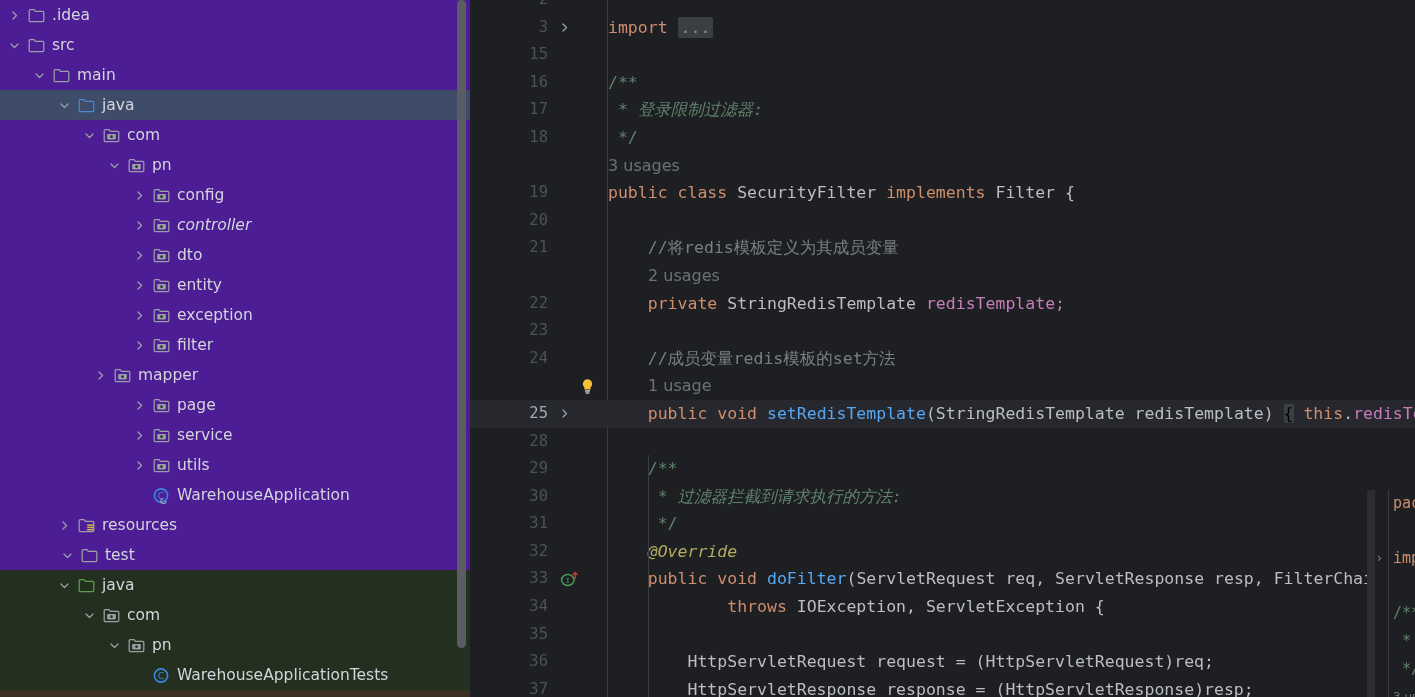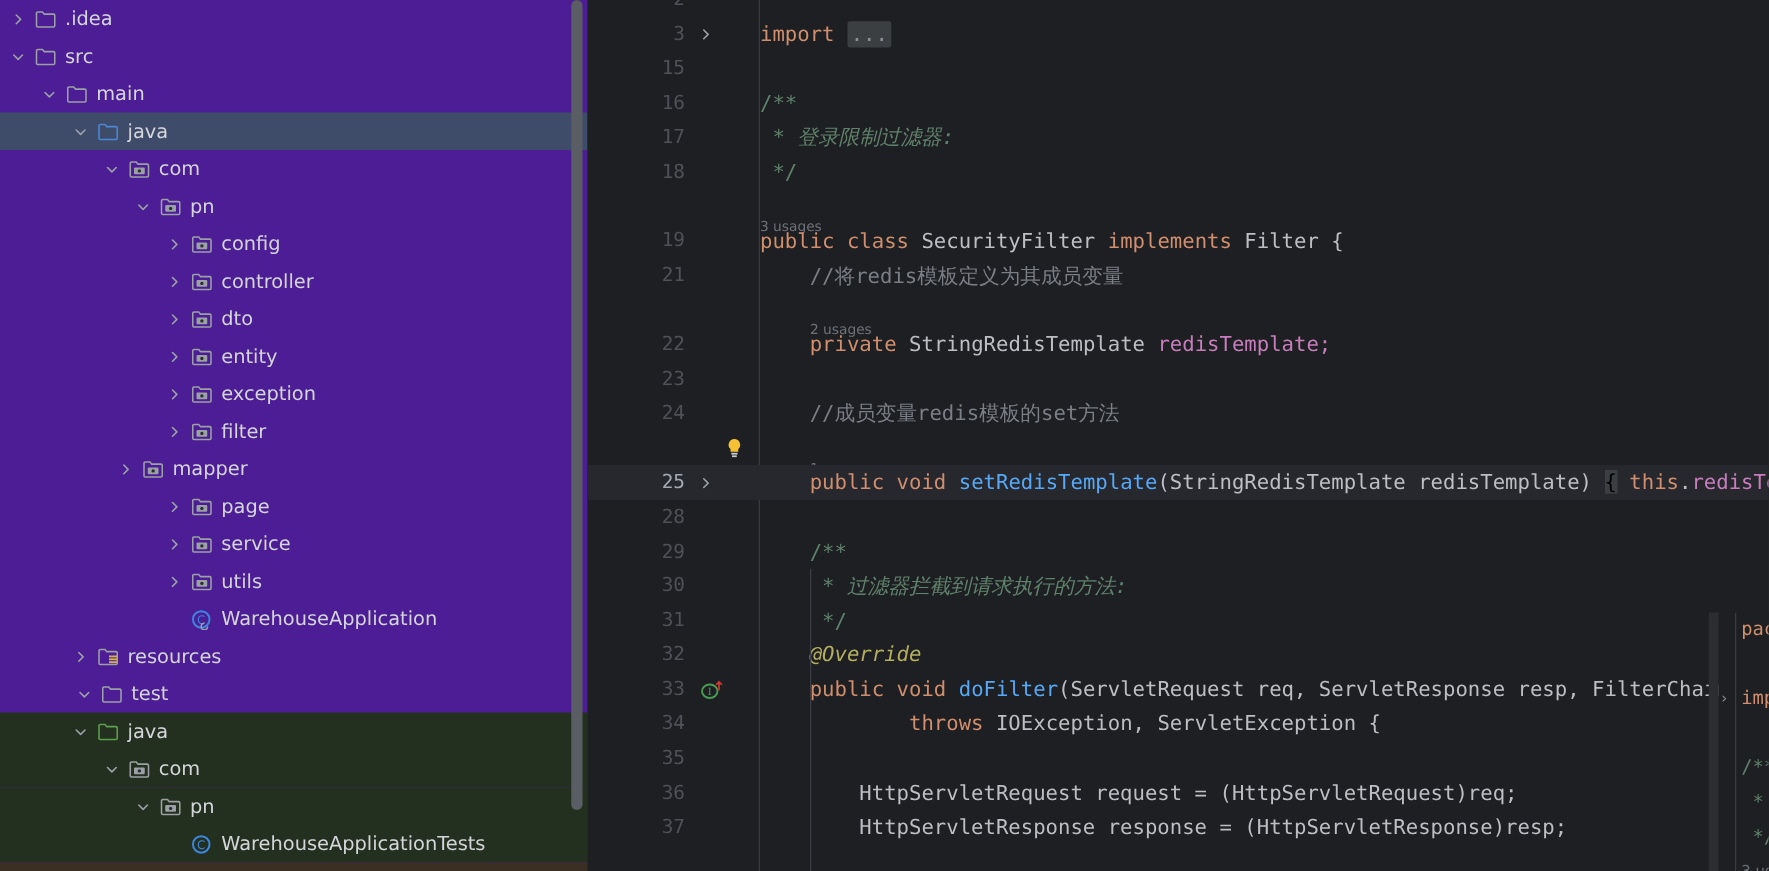--- a/index.html
+++ b/index.html
@@ -118,24 +118,24 @@
     display:flex; align-items:center; justify-content:center;
     color: #868a91;
   }
   .code-txt {
     position: absolute;
     left: 138px; top: 0;
     height: 100%;
   }
   .hint {
     position: absolute;
-    left: 138px; top: 16px;
+    left: 138px; top: 0;
     height: 100%;
     font-family: "DejaVu Sans", "Liberation Sans", sans-serif;
-    font-size: 11px;
+    font-size: 16px;
     color: #6e7278;
     line-height: 27.6px;
   }
   .gutter-sep {
     position: absolute;
     left: 137px; top: 0;
     width: 1px; height: 697px;
     background: #393b40;
   }
   .indent-guide {
@@ -303,21 +303,21 @@
           </span>
           <span class="t-icon">
             <svg width="17" height="15" viewBox="0 0 17 15">
               <path d="M1.2 12.6 L1.2 2.6 A1 1 0 0 1 2.2 1.6 L6.0 1.6 L7.4 3.3 L14.8 3.3 A1 1 0 0 1 15.8 4.3 L15.8 12.6 A1 1 0 0 1 14.8 13.6 L2.2 13.6 A1 1 0 0 1 1.2 12.6 Z" fill="none" stroke="#9aa0a6" stroke-width="1.25"></path>
               <rect x="4.2" y="6.0" width="8.6" height="5.4" rx="0.8" fill="#9aa0a6"></rect>
               <circle cx="8.5" cy="8.7" r="1.35" fill="#2b2d30"></circle>
             </svg>
           </span>
           <span class="t-label">config</span>
         </div>
-        <div class="tree-row" style="padding-left: 128px;">
+        <div class="tree-row" style="padding-left: 128px; font-style: italic;">
           <span class="arrow">
             <svg width="11" height="11" viewBox="0 0 11 11">
               <path fill="none" stroke="#9ba0a8" stroke-width="1.3" stroke-linecap="round" stroke-linejoin="round" d="M4 2 L7.5 5.5 L4 9"></path>
             </svg>
           </span>
           <span class="t-icon">
             <svg width="17" height="15" viewBox="0 0 17 15">
               <path d="M1.2 12.6 L1.2 2.6 A1 1 0 0 1 2.2 1.6 L6.0 1.6 L7.4 3.3 L14.8 3.3 A1 1 0 0 1 15.8 4.3 L15.8 12.6 A1 1 0 0 1 14.8 13.6 L2.2 13.6 A1 1 0 0 1 1.2 12.6 Z" fill="none" stroke="#9aa0a6" stroke-width="1.25"></path>
               <rect x="4.2" y="6.0" width="8.6" height="5.4" rx="0.8" fill="#9aa0a6"></rect>
               <circle cx="8.5" cy="8.7" r="1.35" fill="#2b2d30"></circle>
@@ -579,20 +579,23 @@
           <div class="gutter">18</div>
           <div class="code-txt"><span class="dct" style="white-space: pre;"> */</span></div>
         </div>
         <div class="code-row">
           <div class="gutter"></div>
           <div class="hint" style="left: 138px;">3 usages</div>
         </div>
         <div class="code-row">
           <div class="gutter">19</div>
           <div class="code-txt"><span class="k" style="white-space: pre;">public </span><span class="k" style="white-space: pre;">class </span><span class="ty" style="white-space: pre;">SecurityFilter </span><span class="k" style="white-space: pre;">implements </span><span class="ty" style="white-space: pre;">Filter {</span></div>
+        </div>
+        <div class="code-row">
+          <div class="gutter">20</div>
         </div>
         <div class="code-row">
           <div class="gutter">21</div>
           <div class="code-txt"><span class="cm" style="white-space: pre;">    //将redis模板定义为其成员变量</span></div>
         </div>
         <div class="code-row">
           <div class="gutter"></div>
           <div class="hint" style="left: 178px;">2 usages</div>
         </div>
         <div class="code-row">

